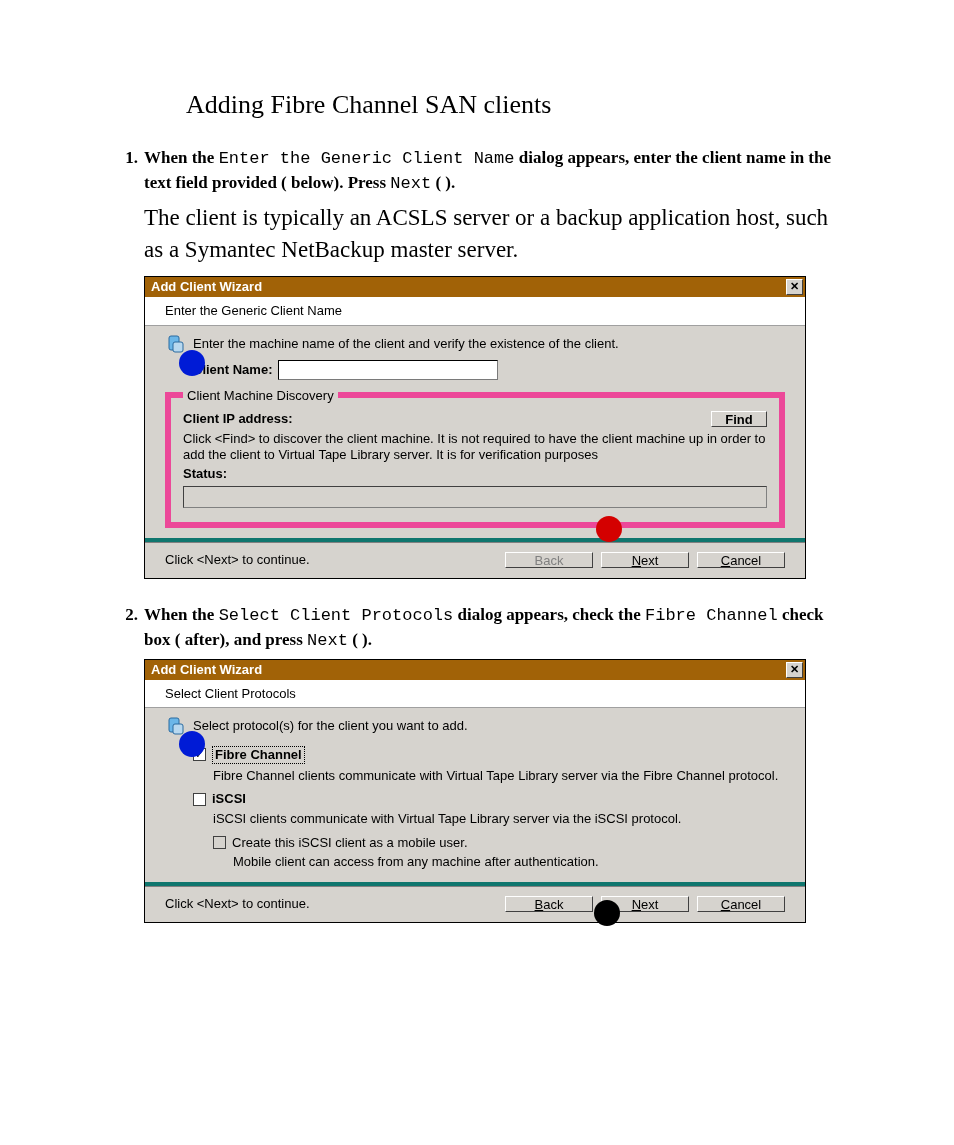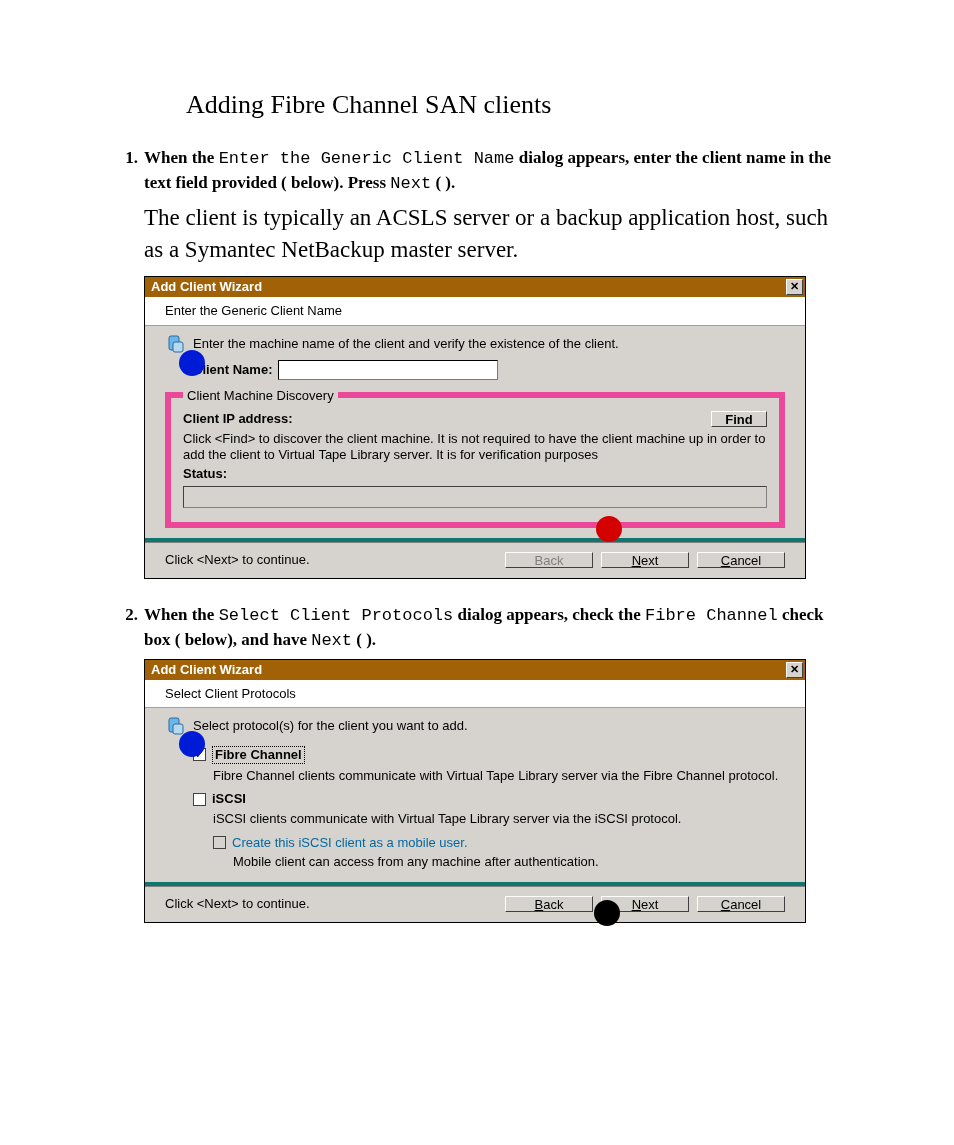--- a/index.html
+++ b/index.html
@@ -162,21 +162,21 @@
     margin-right: 6px;
     box-sizing: border-box;
     line-height: 11px;
     font-size: 11px;
     text-align: center;
     padding: 0;
   }
   .chk.disabled { background: #d6d3ce; }
   .chk.checked::after { content: "✓"; display: block; line-height:11px; }
   .dotted { border: 1px dotted #000; display: inline-block; padding: 0 2px; }
-  .disabled-text { color: #0369a1; }
+  .disabled-text { color: #000000; }
   .wiz-wrap { position: relative; margin-left: 34px; }
 </style>
 </head>
 <body>
 
 <div class="page">
 
   <h2 class="heading">Adding Fibre Channel SAN clients</h2>
 
   <div class="step">
@@ -227,21 +227,21 @@
         <button class="btn"><span class="u">C</span><span>ancel</span></button>
       </div>
     </div>
     <div class="marker blue" style="left:35px; top:74px;"></div>
     <div class="marker red" style="left:452px; top:240px;"></div>
   </div>
 
   <div class="step">
     <div class="step-num"><b>2.</b></div>
     <div class="step-body">
-      <b><span>When the </span></b><span class="mono">Select Client Protocols</span><b><span> dialog appears, check the </span></b><span class="mono">Fibre Channel</span><b><span> check box  (</span></b><b><span> below), and have </span></b><span class="mono">Next</span><b><span> ( ).</span></b>
+      <b><span>When the </span></b><span class="mono">Select Client Protocols</span><b><span> dialog appears, check the </span></b><span class="mono">Fibre Channel</span><b><span> check box  (</span></b><b><span> after), and press </span></b><span class="mono">Next</span><b><span> ( ).</span></b>
     </div>
   </div>
 
   <div class="wiz-wrap">
     <div class="wizard">
       <div class="titlebar">
         <span>Add Client Wizard</span>
         <div class="close-x">✕</div>
       </div>
       <div class="subhead">Select Client Protocols</div>

